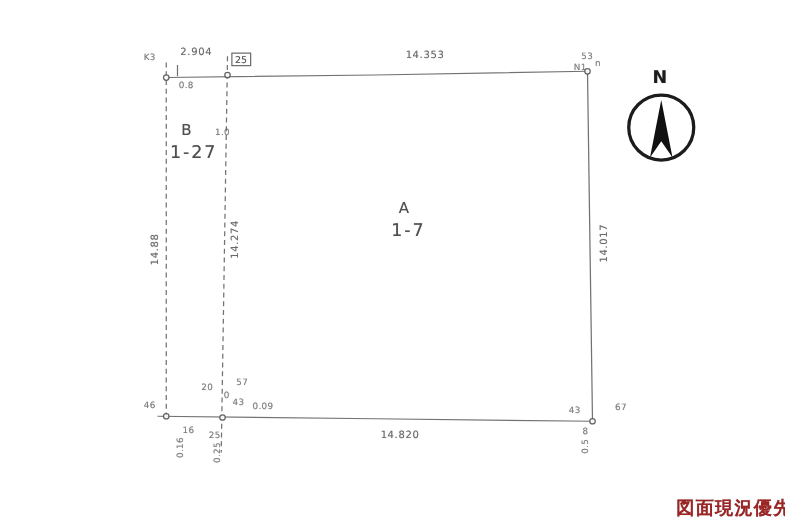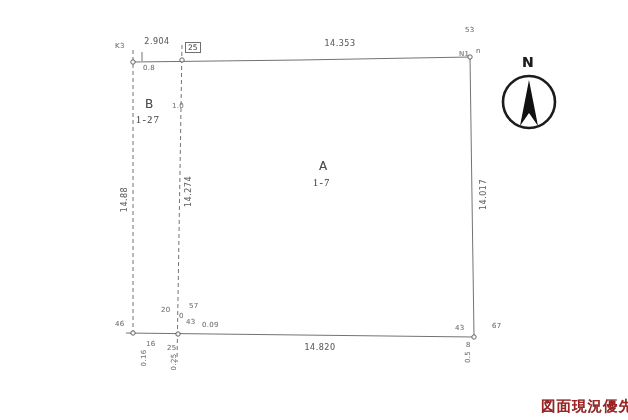--- a/index.html
+++ b/index.html
@@ -3,21 +3,21 @@
 <meta charset="utf-8">
 <style>
   html,body{margin:0;padding:0;background:#fff;}
   .page{
     position:relative;width:628px;height:420px;background:#ffffff;
     font-family:"DejaVu Sans",sans-serif;overflow:hidden;
   }
   .txt{position:absolute;white-space:nowrap;color:#4f4f4f;
        text-shadow:0 0 .6px rgba(90,90,90,.55);}
   .letter{font-size:12px;letter-spacing:1px;}
-  .num{font-size:10px;letter-spacing:1.5px;font-family:Liberation Serif, serif;}
+  .num{font-size:14px;letter-spacing:1.5px;}
   .dim{font-size:8px;letter-spacing:.5px;color:#5c5c5c;text-align:center;opacity:.9;}
   .vrot{transform:rotate(-90deg);transform-origin:center center;}
   .tiny{font-size:7px;color:#6b6b6b;opacity:.85;letter-spacing:.3px;}
   .tinyv{transform:rotate(-90deg);transform-origin:center center;}
   .boxed{border:1px solid #6f6f6f;padding:0 2px;font-size:7.5px;color:#5a5a5a;}
   .north-n{font-size:14px;font-weight:bold;color:#1d1d1d;}
   .stamp{font-size:14.5px;font-weight:bold;color:#9e2424;letter-spacing:1px;}
   svg{position:absolute;left:0;top:0;}
 </style>
 </head>
@@ -60,21 +60,21 @@
   <span class="txt boxed" style="left:185px;top:42px;">25</span>
   <span class="txt dim" style="left:300px;top:39px;width:44px;margin-left:18px;">14.353</span>
   <span class="txt dim" style="left:298px;top:343px;width:44px;">14.820</span>
   <span class="txt dim vrot" style="left:102px;top:195px;width:44px;">14.88</span>
   <span class="txt dim vrot" style="left:166px;top:187px;width:44px;">14.274</span>
   <span class="txt dim vrot" style="left:461px;top:190px;width:44px;">14.017</span>
 
   <span class="txt tiny" style="left:115px;top:42px;">K3</span>
   <span class="txt tiny" style="left:143px;top:64px;">0.8</span>
   <span class="txt tiny" style="left:172px;top:60px;margin-top:42px;">1.0</span>
-  <span class="txt tiny" style="left:465px;top:26px;">53</span>
+  <span class="txt tiny" style="left:465px;top:41px;">53</span>
   <span class="txt tiny" style="left:459px;top:50px;">N1</span>
   <span class="txt tiny" style="left:476px;top:47px;">n</span>
   <span class="txt tiny" style="left:115px;top:320px;">46</span>
   <span class="txt tiny" style="left:161px;top:306px;">20</span>
   <span class="txt tiny" style="left:179px;top:312px;">0</span>
   <span class="txt tiny" style="left:189px;top:302px;">57</span>
   <span class="txt tiny" style="left:186px;top:318px;">43</span>
   <span class="txt tiny" style="left:202px;top:321px;">0.09</span>
   <span class="txt tiny" style="left:146px;top:340px;">16</span>
   <span class="txt tiny" style="left:167px;top:344px;">25</span>

